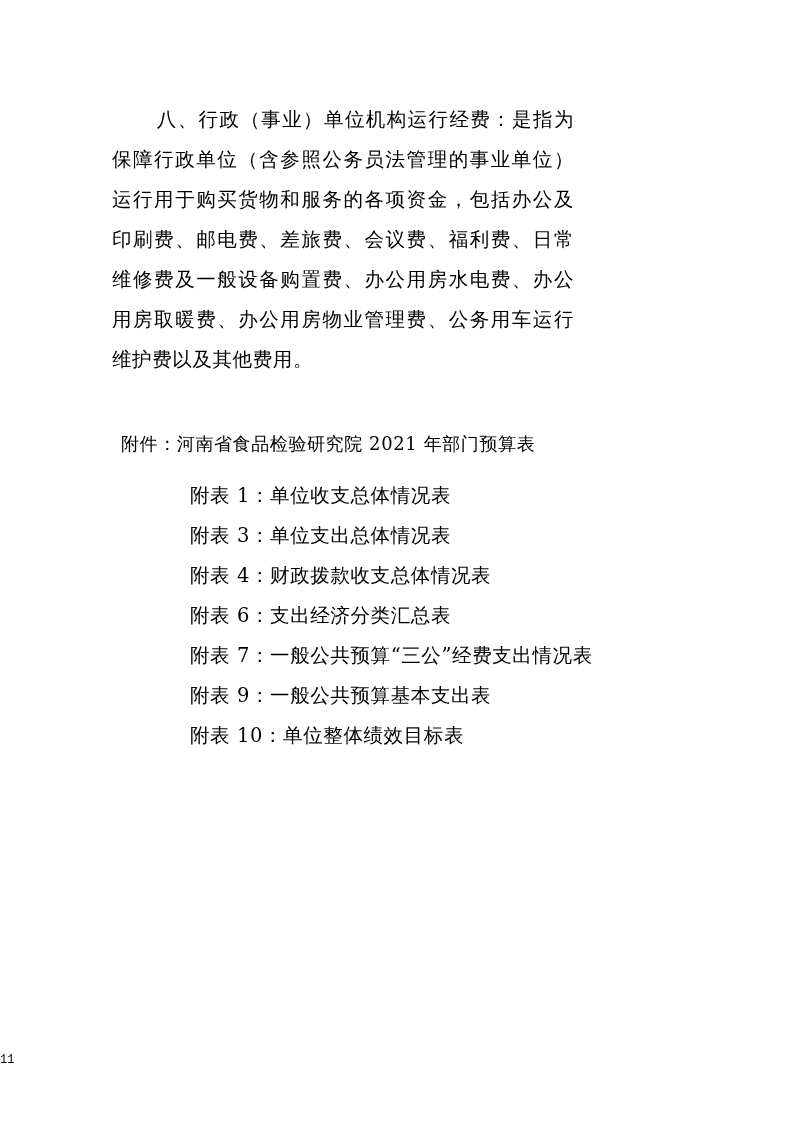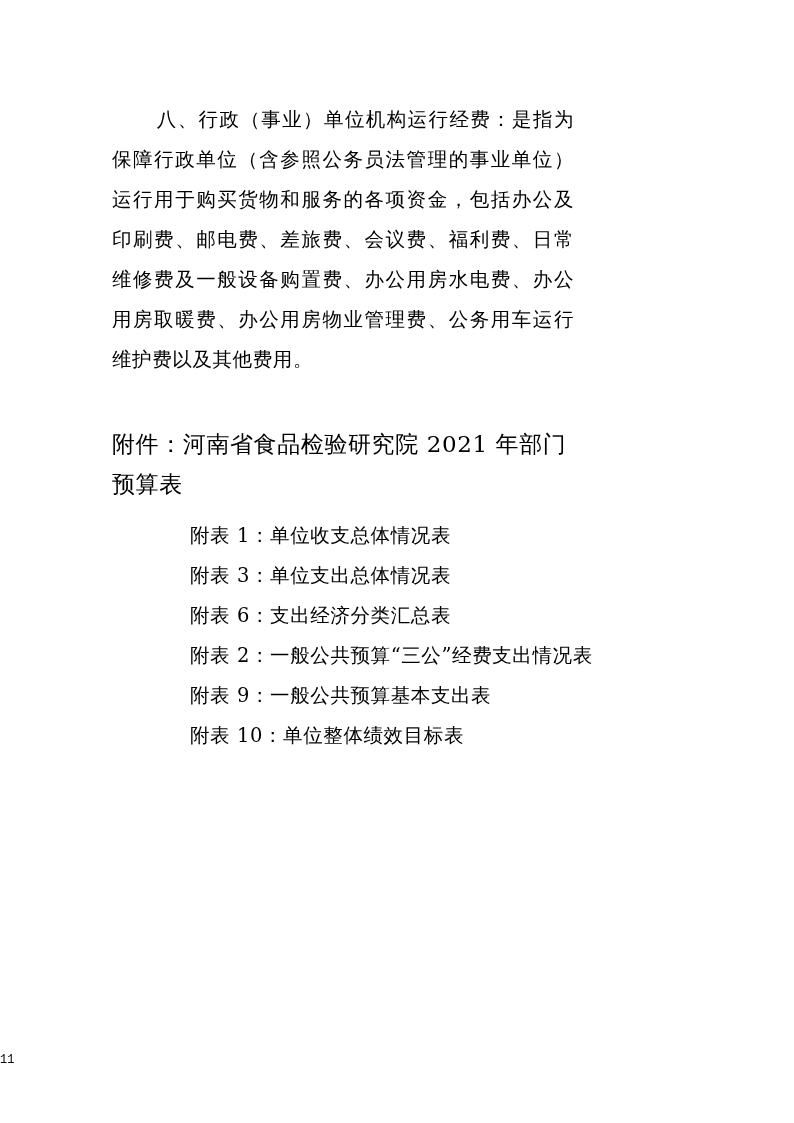--- a/index.html
+++ b/index.html
@@ -33,24 +33,24 @@
     margin: 0;
   }
   .body-text .indent2 {
     display: inline-block;
     width: 44px;
   }
   .attach-block {
     margin-top: 44px;
   }
   .attach-title {
-    font-size: 23px;
+    font-size: 18px;
     line-height: 40px;
     letter-spacing: 0.6px;
-    margin: 0;
+    margin: 9px;
   }
   .attach-list {
     list-style: none;
     margin: 12px;
     padding: 0;
   }
   .attach-list li {
     font-size: 19.5px;
     line-height: 40px;
     letter-spacing: 0.6px;
@@ -72,21 +72,22 @@
 
 <div class="page">
 
   <p class="body-text"><span class="indent2"></span><span>八、行政（事业）单位机构运行经费：是指为保障行政单位（含参照公务员法管理的事业单位）运行用于购买货物和服务的各项资金，包括办公及印刷费、邮电费、差旅费、会议费、福利费、日常维修费及一般设备购置费、办公用房水电费、办公用房取暖费、办公用房物业管理费、公务用车运行维护费以及其他费用。</span></p>
 
   <div class="attach-block">
     <p class="attach-title">附件：河南省食品检验研究院 2021 年部门预算表</p>
     <ul class="attach-list">
       <li>附表 1：单位收支总体情况表</li>
       <li>附表 3：单位支出总体情况表</li>
+      <li>附表 4：财政拨款收支总体情况表</li>
       <li>附表 6：支出经济分类汇总表</li>
-      <li>附表 2：一般公共预算“三公”经费支出情况表</li>
+      <li>附表 7：一般公共预算“三公”经费支出情况表</li>
       <li>附表 9：一般公共预算基本支出表</li>
       <li>附表 10：单位整体绩效目标表</li>
     </ul>
   </div>
 
   <div class="page-number">11</div>
 </div>
 
 </body></html>

